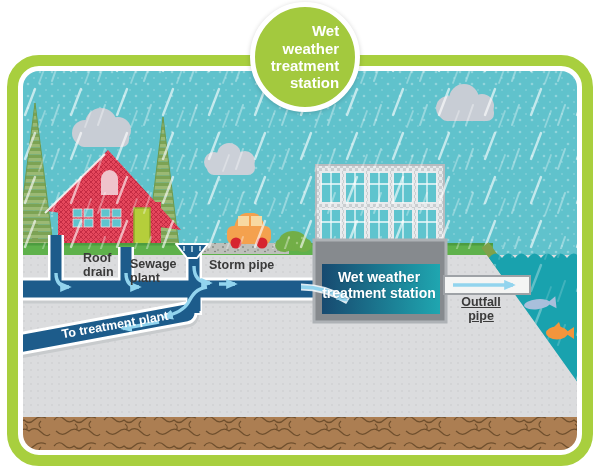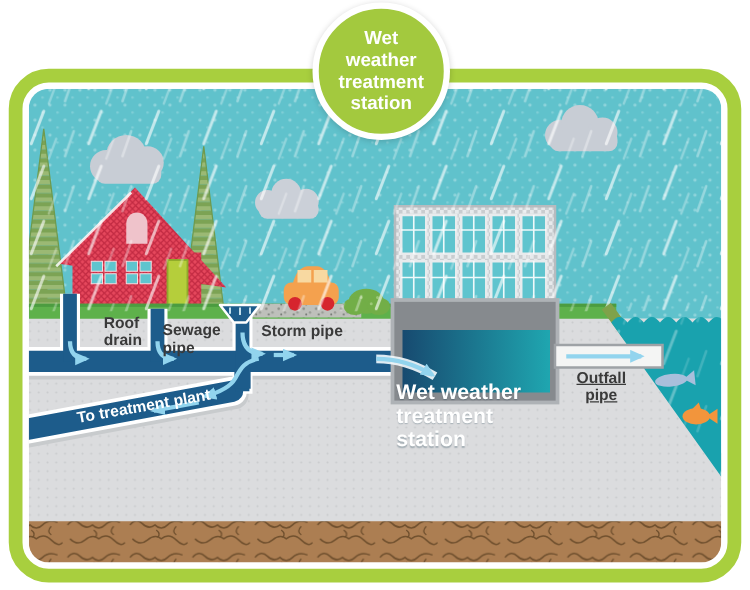--- a/index.html
+++ b/index.html
@@ -8,26 +8,26 @@
   .frame{position:absolute;left:7px;top:55px;width:586px;height:411px;box-sizing:border-box;
          border:11px solid #A8CF3E;border-radius:32px;background:#fff;
          box-shadow:inset 0 0 0 5px #ffffff;}
   .scene{position:absolute;left:5px;top:5px;width:554px;height:379px;overflow:hidden;
          border-radius:16px;}
   .scene svg{display:block;}
   .badge{position:absolute;left:250px;top:2px;width:110px;height:110px;box-sizing:border-box;
          border:5px solid #ffffff;border-radius:50%;background:#A3C93E;
          display:flex;align-items:center;justify-content:center;text-align:center;
          box-shadow:0 1px 5px rgba(0,0,0,.18);z-index:5;}
-  .badge span{color:#fff;font-size:15px;font-weight:bold;line-height:1.16;white-space:pre-line;}
+  .badge span{color:#fff;font-size:15px;font-weight:bold;line-height:1.16;white-space:pre-line;text-align:right;}
   .lbl{position:absolute;font-size:12.5px;font-weight:bold;color:#3a3a3a;line-height:1.12;
        white-space:pre-line;z-index:3;}
   .lbl-white{color:#ffffff;}
-  .lbl-tank{width:124px;font-size:17px;
-            text-shadow:0 1px 1px rgba(0,40,60,.25);margin-top:34px;}
+  .lbl-tank{width:124px;text-align:center;font-size:14px;
+            text-shadow:0 1px 1px rgba(0,40,60,.25);}
   .lbl-toplant{width:164px;text-align:center;transform:rotate(-10deg);font-size:12.5px;}
   .lbl-outfall{width:64px;text-align:center;text-decoration:underline;}
 </style>
 </head>
 <body>
 
 <div class="page">
 
   <div class="frame">
     <div class="scene">
@@ -241,21 +241,21 @@
           <rect x="443" y="279" width="86" height="18" fill="#F4F5F4" stroke="#9EA2A6" stroke-width="2"></rect>
           <path d="M452,288 H512" fill="none" stroke="#92D4EE" stroke-width="3.4" marker-end="url(#arrowhead)"></path>
         </g>
 
         <rect x="22" y="420" width="556" height="34" fill="url(#soilp)"></rect>
       </svg>
 
       <div class="lbl" style="left:40px;top:180px;padding-left:20px;">Roof
 drain</div>
       <div class="lbl" style="left:107px;top:186px;">Sewage
-pipe</div>
+plant</div>
       <div class="lbl" style="left:186px;top:187px;white-space:nowrap;">Storm pipe</div>
       <div class="lbl lbl-white lbl-toplant" style="left:10px;top:247px;">To treatment plant</div>
       <div class="lbl lbl-white lbl-tank" style="left:294px;top:199px;">Wet weather
 treatment station</div>
       <div class="lbl lbl-outfall" style="left:426px;top:224px;">Outfall
 pipe</div>
     </div>
   </div>
 
   <div class="badge">

